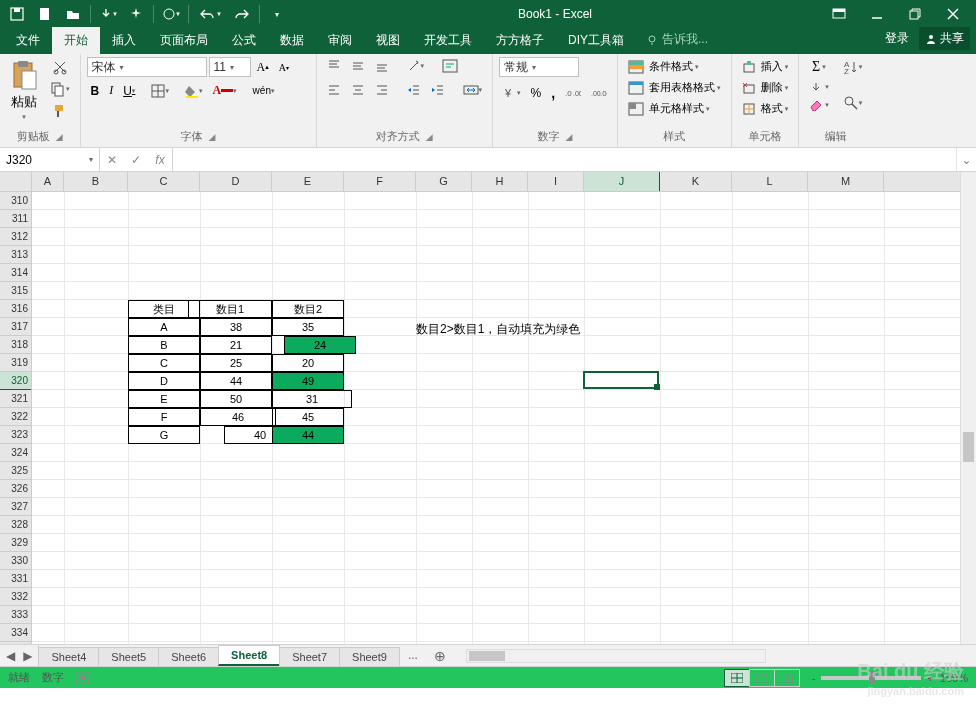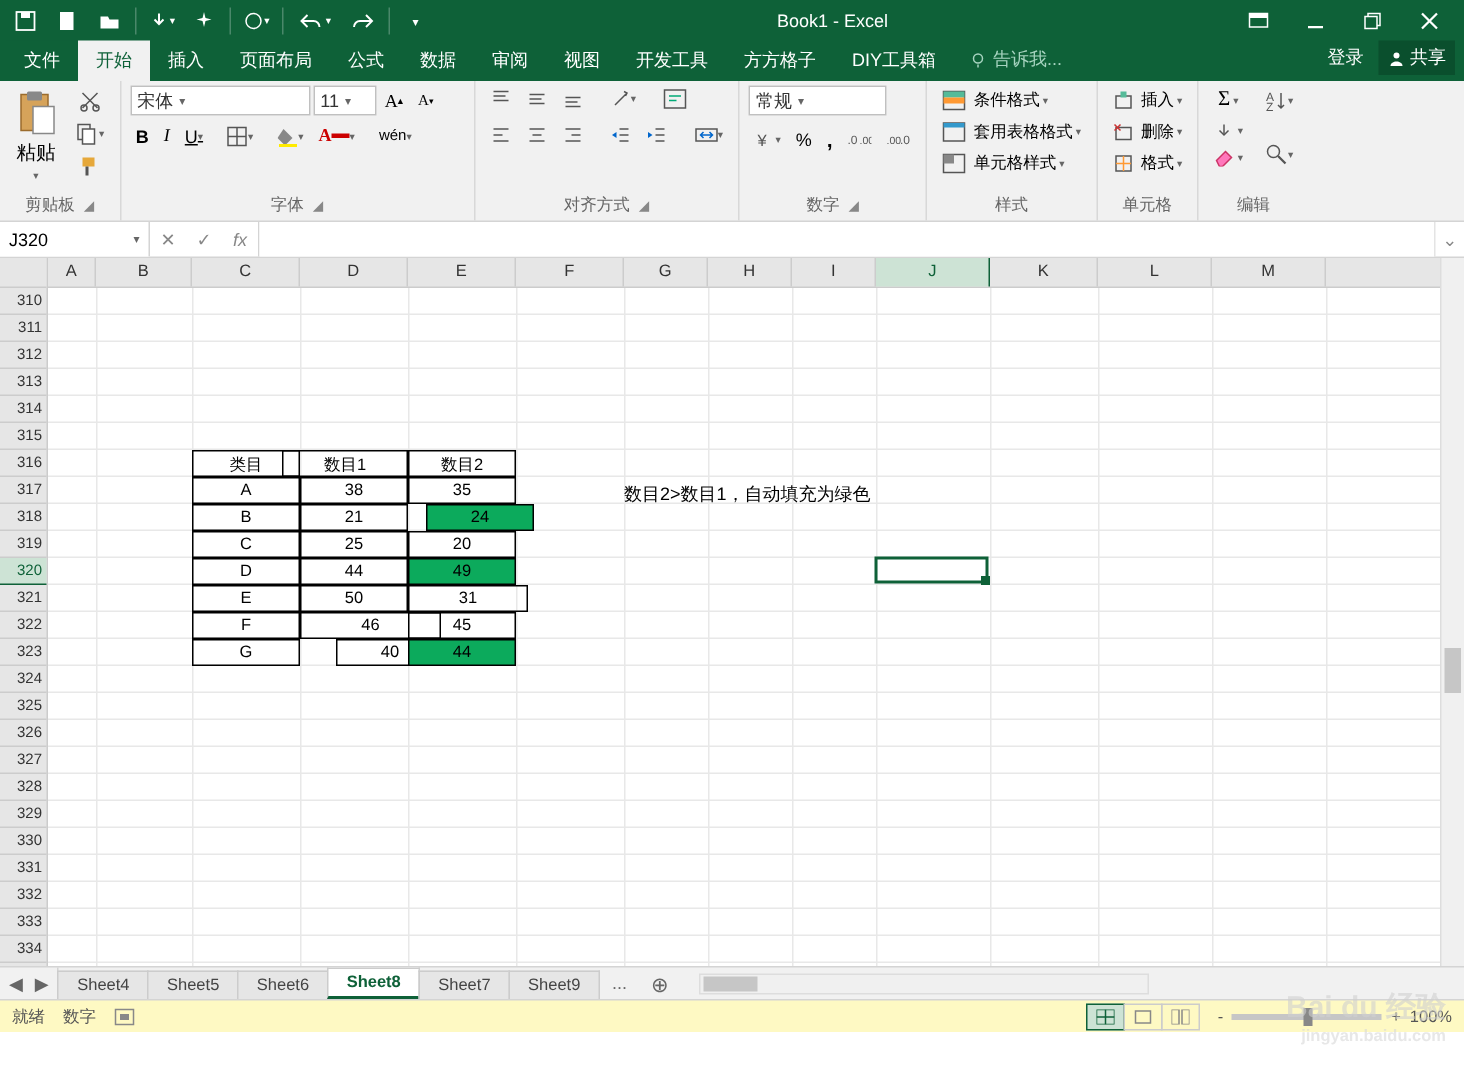--- a/index.html
+++ b/index.html
@@ -68,21 +68,21 @@
 .sheetbar .nav { display:flex; align-items:center; padding:0 6px; gap:8px; color:#666; border-right:1px solid #d4d4d4; }
 .sheetbar .stabs { display:flex; align-items:flex-end; }
 .sheetbar .stab { padding:3px 12px; border:1px solid #ccc; border-bottom:none; background:#e6e6e6; margin-left:-1px; cursor:pointer; font-size:11px; color:#444; }
 .sheetbar .stab.active { background:#fff; color:#0e6138; border-bottom:2px solid #0e6138; font-weight:bold; }
 .sheetbar .addsh { padding:3px 8px; color:#666; cursor:pointer; }
 .sheetbar .hsplit { flex:1; display:flex; align-items:center; padding-left:12px; }
 .sheetbar .hscroll { width:300px; height:14px; background:#f0f0f0; border:1px solid #ddd; position:relative; }
 .sheetbar .hscroll .hthumb { position:absolute; left:2px; width:36px; top:1px; bottom:1px; background:#c6c6c6; }
 
 
-.status { height:22px; background:#fef9c3; border-top:1px solid #d4d4d4; display:flex; align-items:center; padding:0 8px; font-size:11px; color:#555; gap:12px; }
+.status { height:22px; background:#22c55e; border-top:1px solid #d4d4d4; display:flex; align-items:center; padding:0 8px; font-size:11px; color:#555; gap:12px; }
 .status .spacer { flex:1; }
 .status .views { display:flex; gap:0; }
 .status .vbtn { width:26px; height:18px; border:1px solid #ccc; margin-left:-1px; display:flex; align-items:center; justify-content:center; cursor:pointer; }
 .status .vbtn.active { background:#cde3d5; border-color:#0e6138; }
 .zoom { display:flex; align-items:center; gap:6px; }
 .zslider { width:100px; height:4px; background:#c6c6c6; position:relative; }
 .zslider .zthumb { position:absolute; left:48px; top:-4px; width:6px; height:12px; background:#888; }
 
 .watermark { position:absolute; right:12px; bottom:30px; color:#d0d0d0; font-size:20px; font-weight:bold; opacity:0.6; display:flex; flex-direction:column; align-items:flex-end; pointer-events:none; }
 .watermark .sub { font-size:11px; color:#d8d8d8; }
@@ -392,21 +392,21 @@
       </div>
     </div>
     <div class="glabel">
         <span>对齐方式</span>
         <span class="launcher">◢</span>
       </div>
   </div>
 
   <div class="group">
     <div class="gcontent" style="flex-direction:column;gap:6px">
-      <div class="combo" style="width:92px">
+      <div class="combo" style="width:80px">
           <span>常规</span>
           <span class="dd">▾</span>
         </div>
       <div class="row">
         <div class="rb">
             <svg width="14" height="14">
               <text x="2" y="11" font-size="11" fill="#555">¥</text>
             </svg>
             <span style="font-size:7px;color:#666">▾</span>
           </div>
@@ -652,21 +652,21 @@
       <div class="cell" style="left: 96px; width: 72px; top: 162px; border: 1px solid rgb(0, 0, 0);">C</div>
       <div class="cell" style="left: 168px; width: 72px; top: 162px; border: 1px solid rgb(0, 0, 0);">25</div>
       <div class="cell" style="left: 240px; width: 72px; top: 162px; border: 1px solid rgb(0, 0, 0);">20</div>
       <div class="cell" style="left: 96px; width: 72px; top: 180px; border: 1px solid rgb(0, 0, 0);">D</div>
       <div class="cell" style="left: 168px; width: 72px; top: 180px; border: 1px solid rgb(0, 0, 0);">44</div>
       <div class="cell green" style="left: 240px; width: 72px; top: 180px; border: 1px solid rgb(0, 0, 0);">49</div>
       <div class="cell" style="left: 96px; width: 72px; top: 198px; border: 1px solid rgb(0, 0, 0);">E</div>
       <div class="cell" style="left: 168px; width: 72px; top: 198px; border: 1px solid rgb(0, 0, 0);">50</div>
       <div class="cell" style="left: 240px; width: 80px; top: 198px; border: 1px solid rgb(0, 0, 0);">31</div>
       <div class="cell" style="left: 96px; width: 72px; top: 216px; border: 1px solid rgb(0, 0, 0);">F</div>
-      <div class="cell" style="left: 168px; width: 94px; top: 216px; border: 1px solid rgb(0, 0, 0);">46</div>
+      <div class="cell" style="left: 168px; width: 76px; top: 216px; border: 1px solid rgb(0, 0, 0);">46</div>
       <div class="cell" style="left: 240px; width: 72px; top: 216px; border: 1px solid rgb(0, 0, 0);">45</div>
       <div class="cell" style="left: 96px; width: 72px; top: 234px; border: 1px solid rgb(0, 0, 0);">G</div>
       <div class="cell" style="left: 168px; width: 72px; top: 234px; border: 1px solid rgb(0, 0, 0); margin-left: 24px;">40</div>
       <div class="cell green" style="left: 240px; width: 72px; top: 234px; border: 1px solid rgb(0, 0, 0);">44</div>
       <div class="note" style="left: 384px; top: 129px;">数目2&gt;数目1，自动填充为绿色</div>
       <div class="selbox" style="left: 551px; top: 179px; width: 76px; height: 18px;">
         <div class="selhandle"></div>
       </div>
     </div>
   <div class="vscroll">

